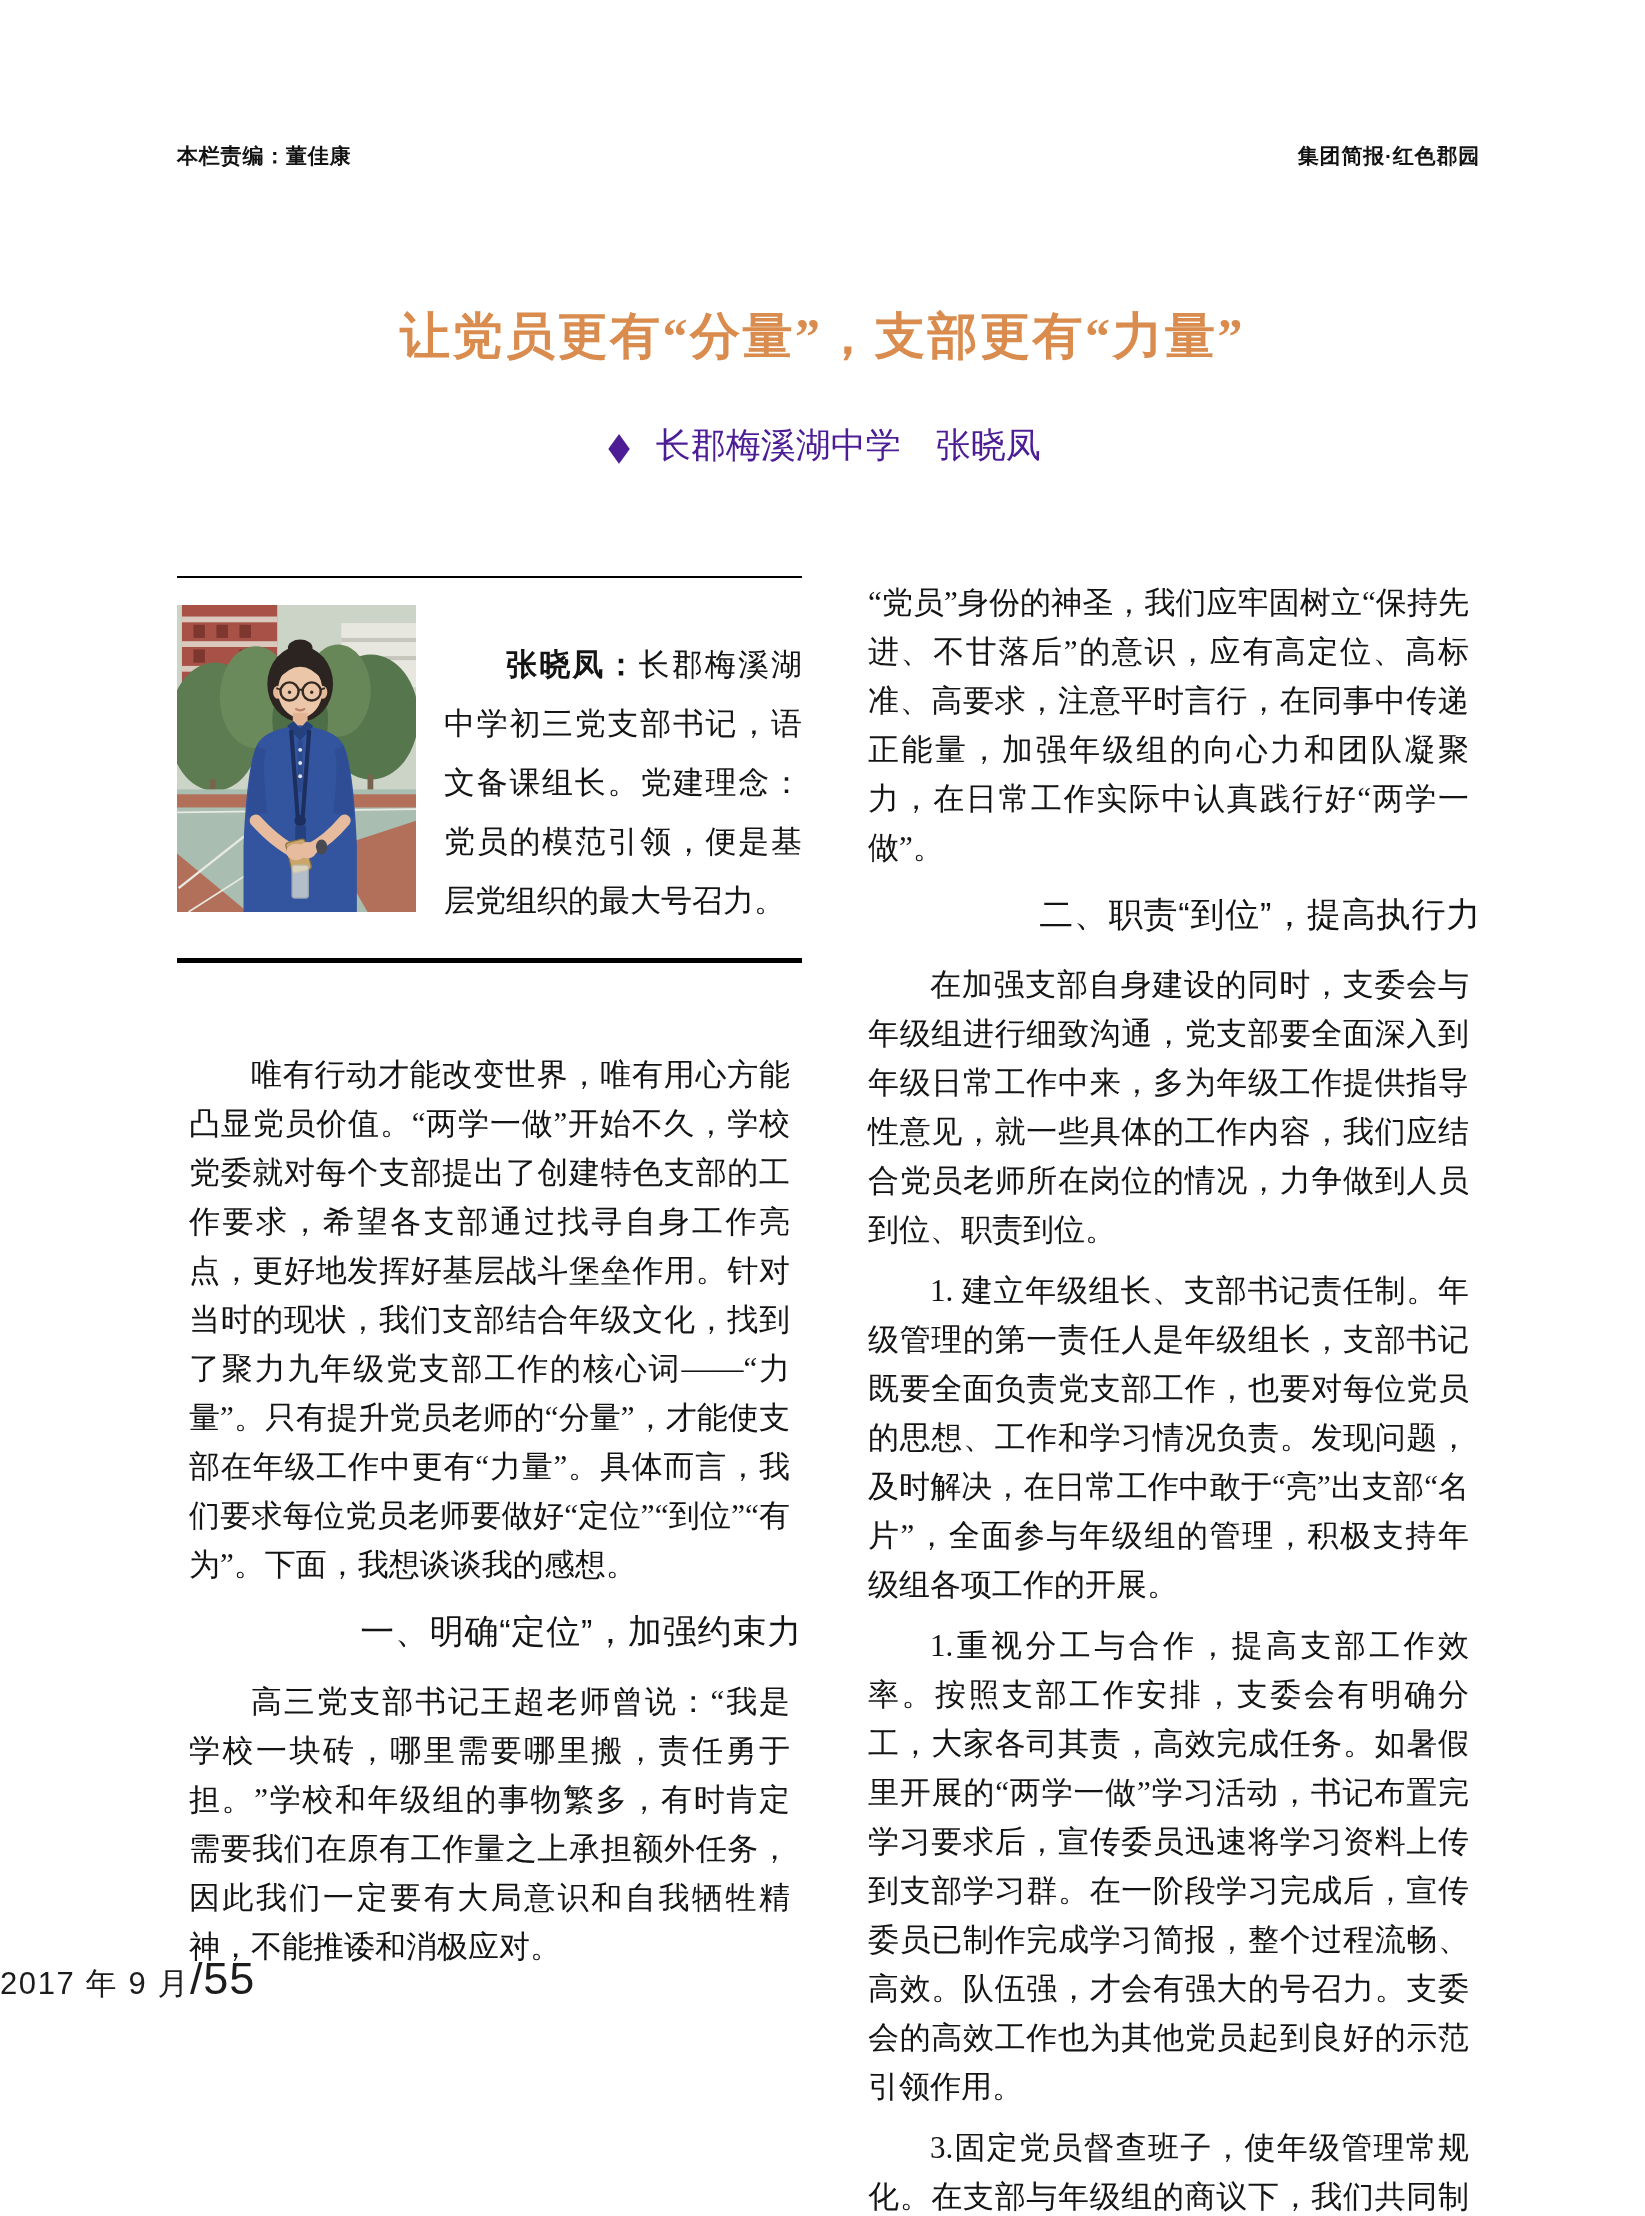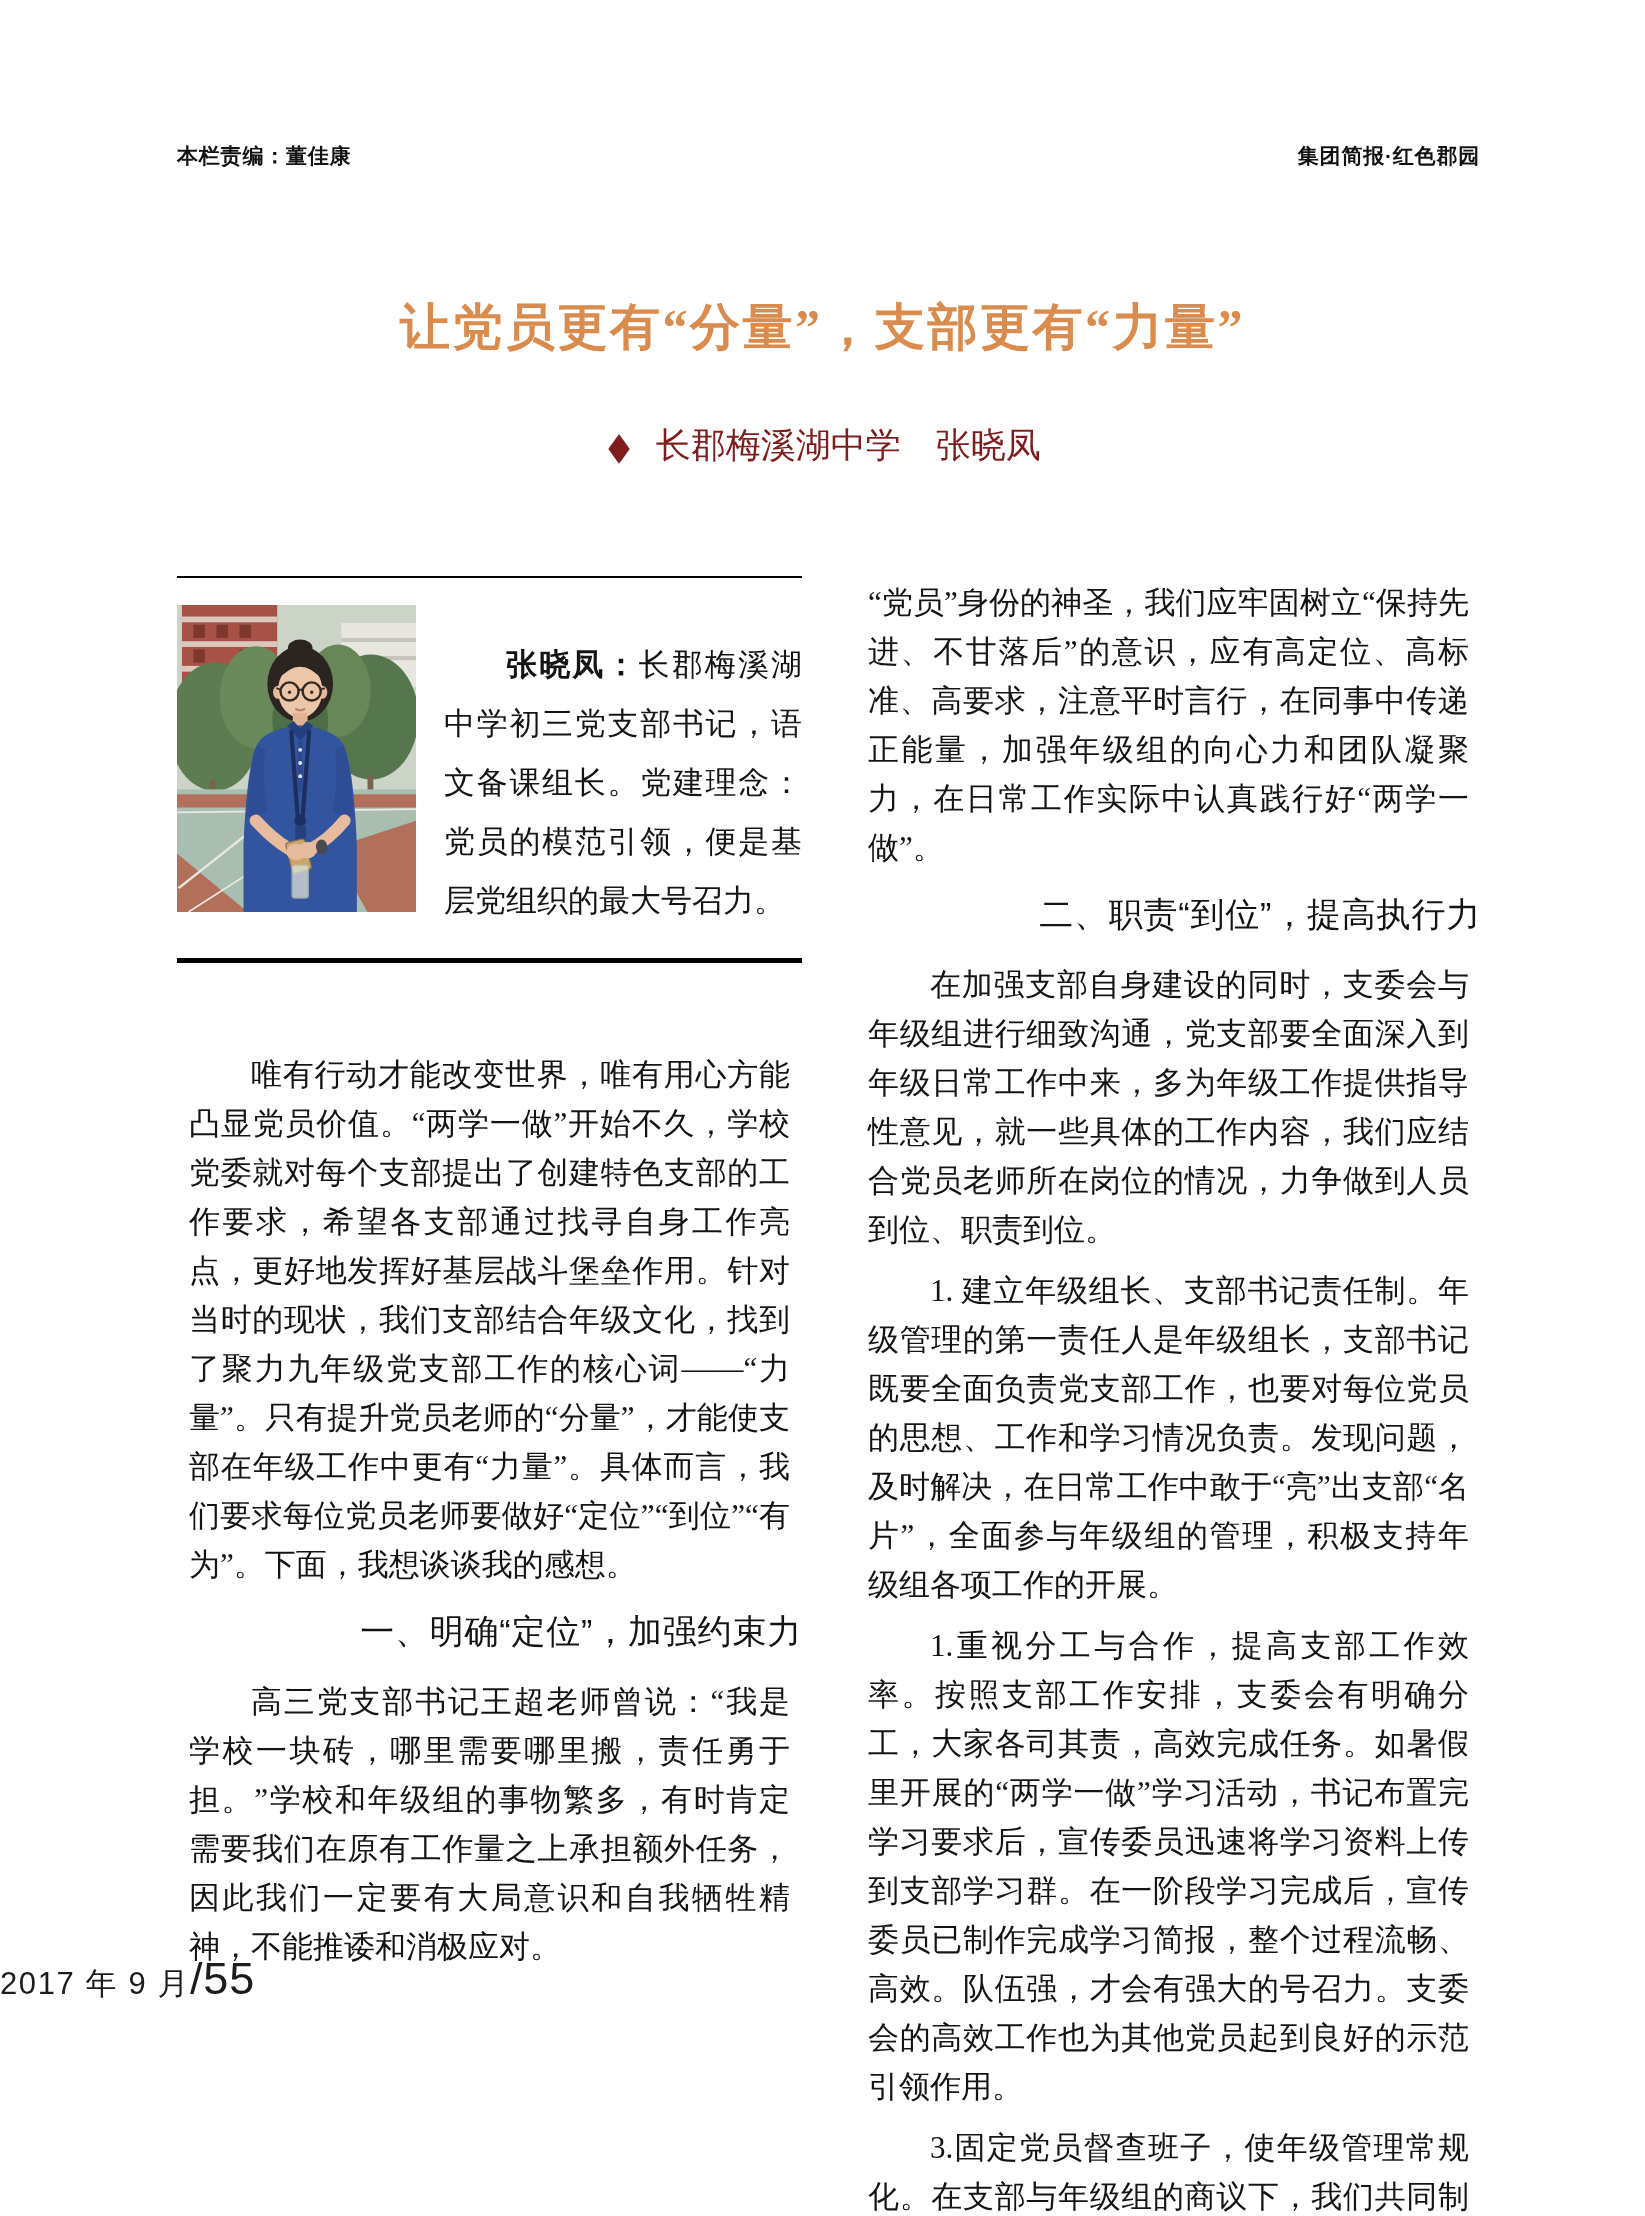--- a/index.html
+++ b/index.html
@@ -4,25 +4,25 @@
 <title>集团简报·红色郡园</title>
 <style>
   html,body{margin:0;padding:0;background:#ffffff;}
   .page{position:relative;width:1645px;height:2216px;background:#ffffff;color:#121212;overflow:hidden;}
 
   
   .header{position:absolute;left:177px;right:165px;top:142px;display:flex;justify-content:space-between;
           font-family:"Liberation Sans","DejaVu Sans",sans-serif;font-weight:bold;font-size:21px;letter-spacing:0.8px;}
 
   
-  .title{position:absolute;left:0;right:0;top:286px;margin:8px;text-align:center;
+  .title{position:absolute;left:0;right:0;top:286px;margin:17px;text-align:center;
          font-family:"Liberation Serif","DejaVu Serif",serif;font-weight:bold;font-size:50px;
          color:#D98C4E;letter-spacing:2.5px;}
   .byline{position:absolute;left:0;right:0;top:421px;text-align:center;
-          font-family:"Liberation Serif","DejaVu Serif",serif;font-size:35px;color:#7f1d1d;}
+          font-family:"Liberation Serif","DejaVu Serif",serif;font-size:35px;color:#4c1d95;}
   .diamond{display:inline-block;transform:scaleX(.72);font-size:39px;margin-right:21.4px;position:relative;top:1.6px;}
 
   
   .col{position:absolute;width:625px;font-family:"Liberation Serif","DejaVu Serif",serif;
        font-size:31px;line-height:49px;text-align:justify;color:#141414;}
   .col p{margin:12px;}
   .indent{text-indent:2em;}
   .left-col{left:177px;top:576px;}
   .right-col{left:856px;top:566px;}
 

